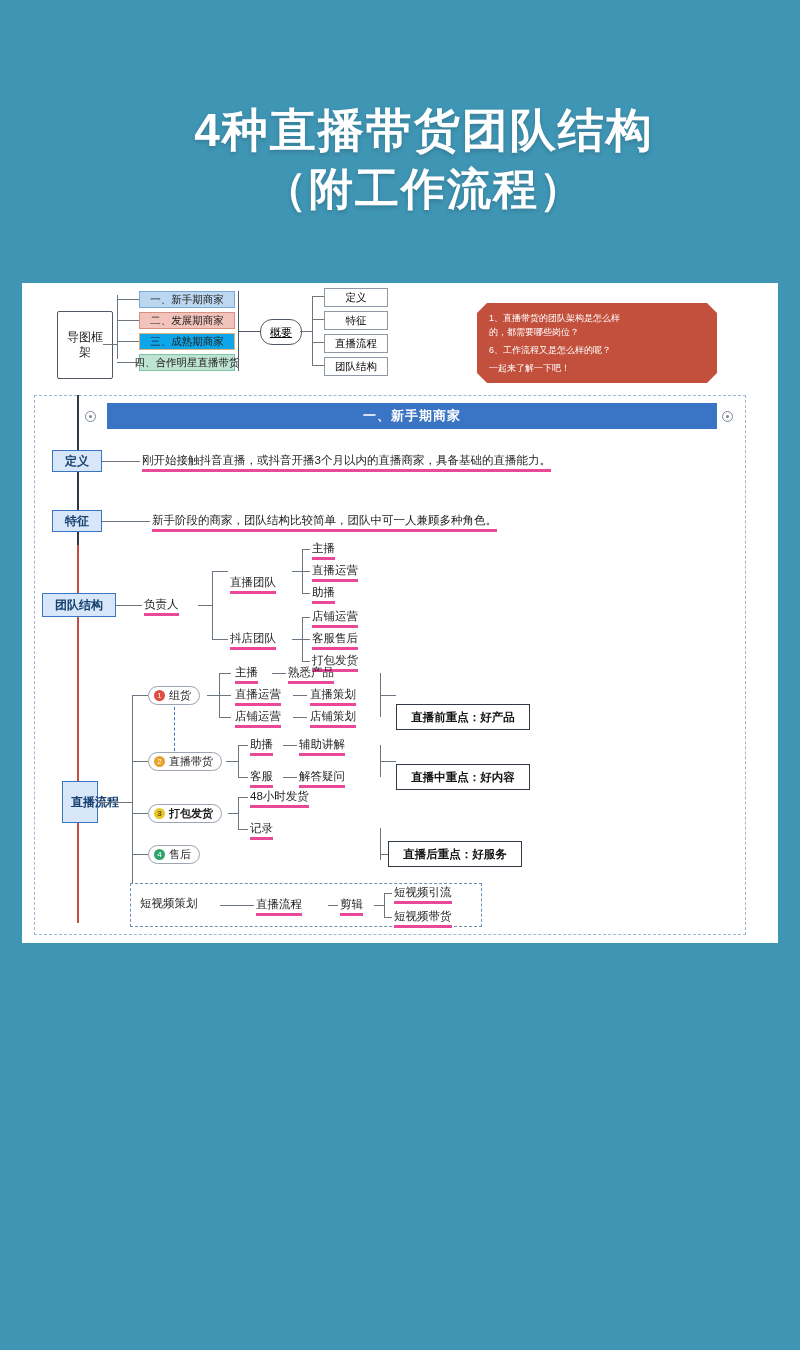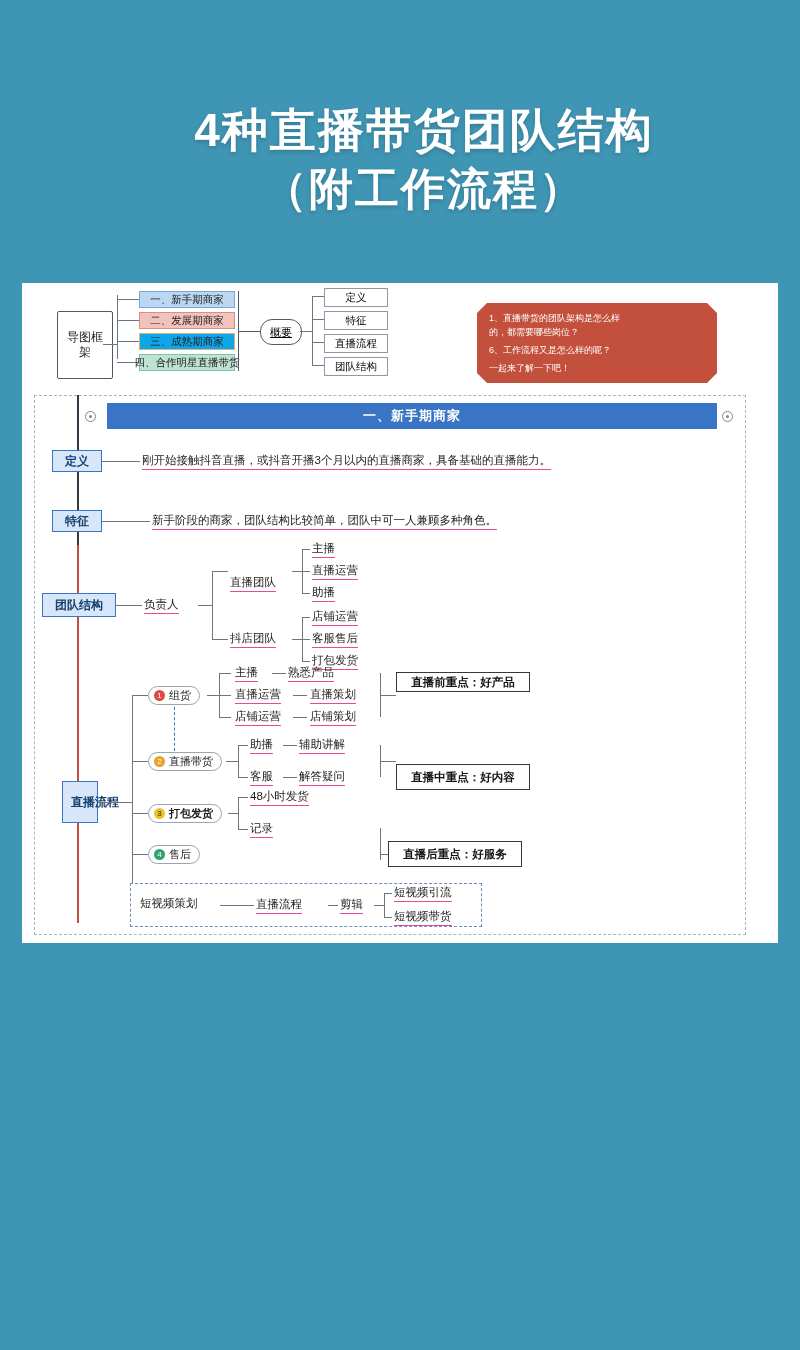--- a/index.html
+++ b/index.html
@@ -104,21 +104,21 @@
   
   .blabel{
     box-sizing:border-box;
     border:1px solid #3a74c4;background:#d7e6f8;color:#16406f;
     font-size:12px;font-weight:bold;
     display:flex;align-items:center;justify-content:center;
     white-space:nowrap;
   }
 
   .txt{font-size:11.5px;color:#1d1d1d;white-space:nowrap;}
-  .txt-u{border-bottom:1px solid #ec4899;padding-bottom:1px;}
+  .txt-u{border-bottom:3px solid #ec4899;padding-bottom:1px;}
 
   
   .stage{
     box-sizing:border-box;
     height:19px;border:1px solid #9aa5b1;border-radius:10px;background:#fff;
     display:flex;align-items:center;gap:4px;padding:0 8px 0 5px;
     font-size:11px;color:#1d1d1d;white-space:nowrap;
   }
   .dot{width:11px;height:11px;border-radius:50%;color:#fff;font-size:8px;
        display:flex;align-items:center;justify-content:center;flex:0 0 auto;}
@@ -267,21 +267,21 @@
     <div class="abs txt txt-u" style="left:213px;top:404px;">直播运营</div>
     <div class="line-h" style="left:271px;top:412px;width:14px;"></div>
     <div class="abs txt txt-u" style="left:288px;top:404px;">直播策划</div>
 
     <div class="abs txt txt-u" style="left:213px;top:426px;">店铺运营</div>
     <div class="line-h" style="left:271px;top:434px;width:14px;"></div>
     <div class="abs txt txt-u" style="left:288px;top:426px;">店铺策划</div>
 
     <div class="line-v" style="left:358px;top:390px;height:44px;"></div>
     <div class="line-h" style="left:358px;top:412px;width:16px;"></div>
-    <div class="abs keybox" style="left:374px;top:389px;width:134px;height:20px;">直播前重点：好产品</div>
+    <div class="abs keybox" style="left:374px;top:421px;width:134px;height:26px;">直播前重点：好产品</div>
 
     <div class="abs stage" style="left:126px;top:469px;">
       <span class="dot d2">2</span>
       <span>直播带货</span>
     </div>
     <div class="line-h" style="left:204px;top:478px;width:12px;"></div>
     <div class="line-v" style="left:216px;top:462px;height:32px;"></div>
     <div class="line-h" style="left:216px;top:462px;width:10px;"></div>
     <div class="line-h" style="left:216px;top:494px;width:10px;"></div>
 

